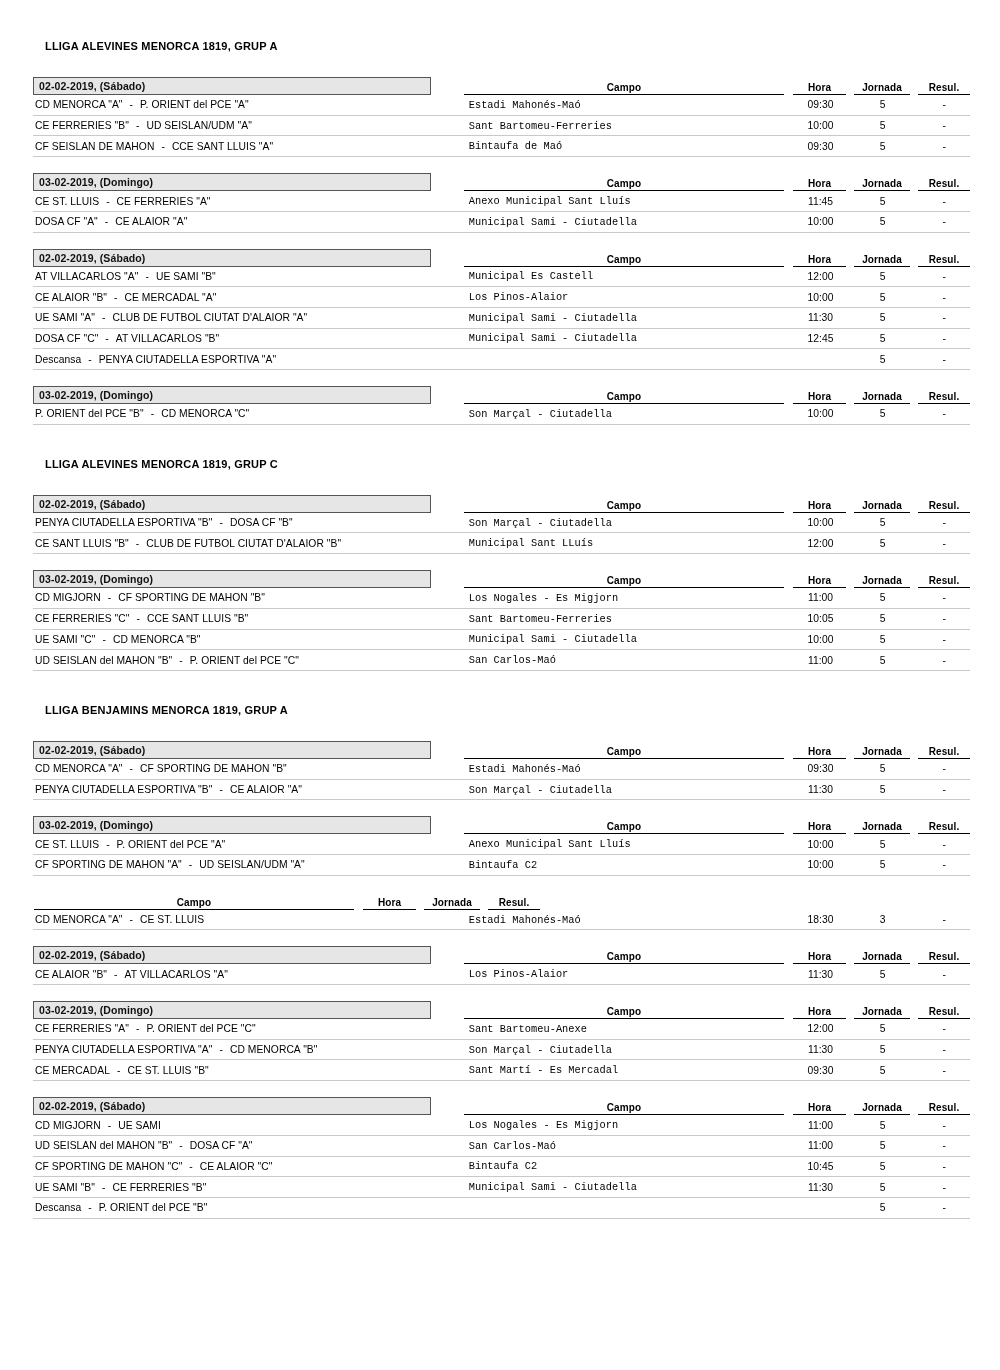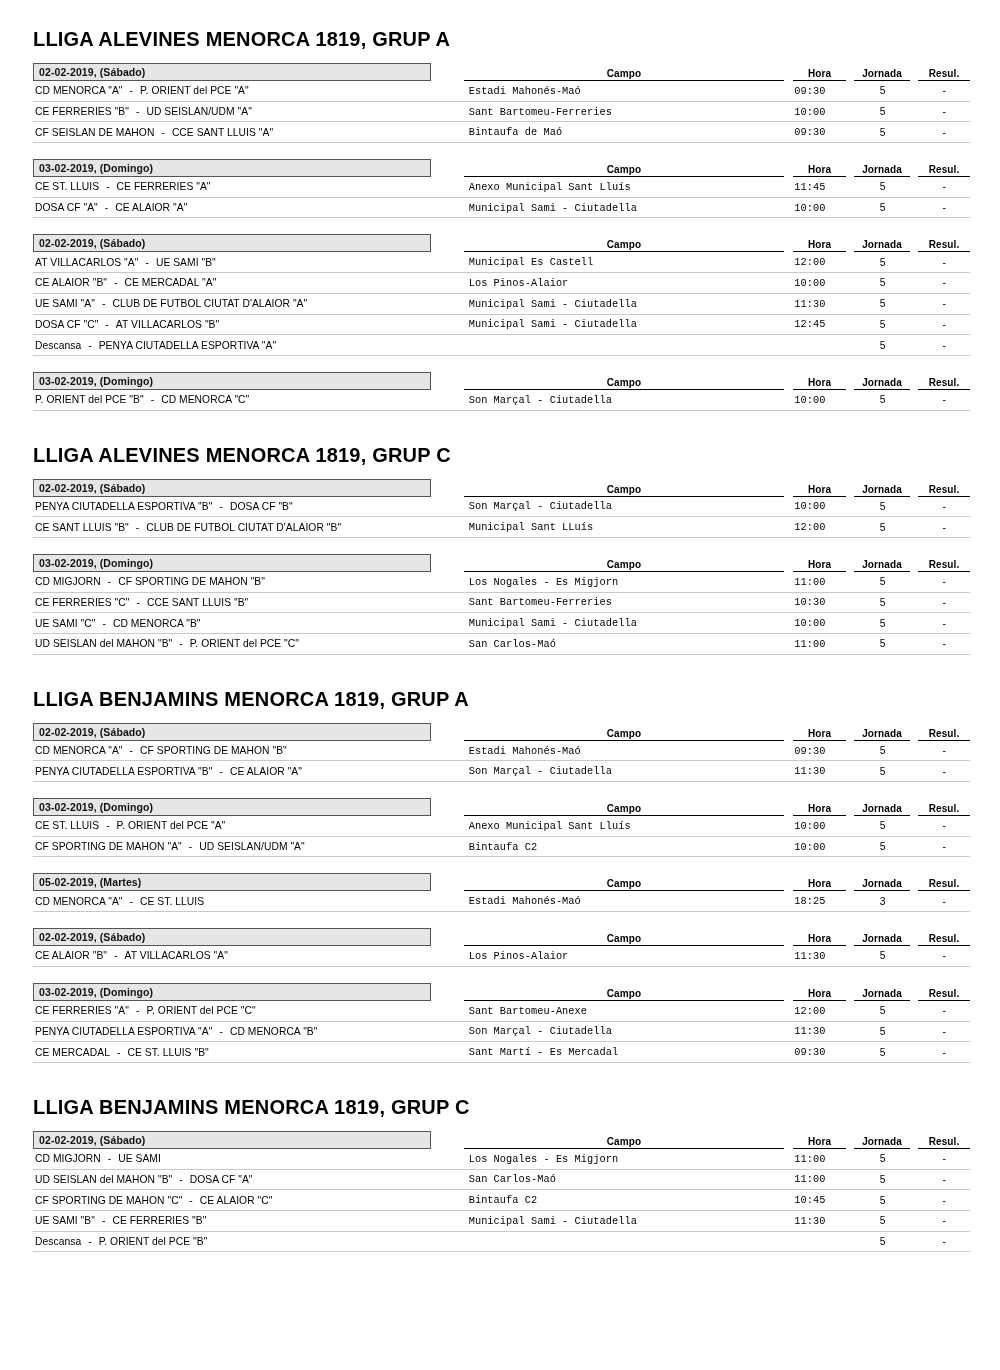--- a/index.html
+++ b/index.html
@@ -19,24 +19,24 @@
     padding: 0;
     box-sizing: border-box;
     position: relative;
   }
   .league {
     margin: 0 0 0 0;
     padding: 0 30px 0 33px;
     box-sizing: border-box;
   }
   .league-title {
-    font-size: 20px;
+    font-size: 11px;
     font-weight: bold;
     letter-spacing: 0.2px;
-    margin: 0;
+    margin: 12px;
     padding: 19px 0 11px 0;
     line-height: 1.1;
     color: #000;
   }
   .league:first-child .league-title {
     padding-top: 28px;
   }
   .daygroup {
     margin: 0 0 14px 0;
   }
@@ -104,21 +104,21 @@
   }
   .cell.campo {
     width: 321px;
     padding-left: 2px;
     text-align: left;
     font-family: Liberation Mono, monospace;
   }
   .cell.hora {
     width: 53px;
     margin-left: 9px;
-    font-family: Liberation Mono, monospace;
+    text-align: center;
   }
   .cell.jornada {
     width: 56px;
     margin-left: 8px;
     text-align: center;
   }
   .cell.resul {
     width: 52px;
     margin-left: 8px;
     text-align: center;
@@ -298,21 +298,21 @@
         <div class="row">
           <div class="cell teams"><span>CD MIGJORN</span><span class="sep">-</span><span>CF SPORTING DE MAHON "B"</span></div>
           <div class="cell campo">Los Nogales - Es Migjorn</div>
           <div class="cell hora">11:00</div>
           <div class="cell jornada">5</div>
           <div class="cell resul">-</div>
         </div>
         <div class="row">
           <div class="cell teams"><span>CE FERRERIES "C"</span><span class="sep">-</span><span>CCE SANT LLUIS "B"</span></div>
           <div class="cell campo">Sant Bartomeu-Ferreries</div>
-          <div class="cell hora">10:30</div>
+          <div class="cell hora">10:05</div>
           <div class="cell jornada">5</div>
           <div class="cell resul">-</div>
         </div>
         <div class="row">
           <div class="cell teams"><span>UE SAMI "C"</span><span class="sep">-</span><span>CD MENORCA "B"</span></div>
           <div class="cell campo">Municipal Sami - Ciutadella</div>
           <div class="cell hora">10:00</div>
           <div class="cell jornada">5</div>
           <div class="cell resul">-</div>
         </div>
@@ -372,32 +372,31 @@
         <div class="row">
           <div class="cell teams"><span>CF SPORTING DE MAHON "A"</span><span class="sep">-</span><span>UD SEISLAN/UDM "A"</span></div>
           <div class="cell campo">Bintaufa C2</div>
           <div class="cell hora">10:00</div>
           <div class="cell jornada">5</div>
           <div class="cell resul">-</div>
         </div>
       </div>
       <div class="daygroup">
         <div class="dayhead">
-          <div class="datebox">05-02-2019,  (Martes)</div>
           <div class="colheads">
             <div class="ch campo">Campo</div>
             <div class="ch hora">Hora</div>
             <div class="ch jornada">Jornada</div>
             <div class="ch resul">Resul.</div>
           </div>
         </div>
         <div class="row">
           <div class="cell teams"><span>CD MENORCA "A"</span><span class="sep">-</span><span>CE ST. LLUIS</span></div>
           <div class="cell campo">Estadi Mahonés-Maó</div>
-          <div class="cell hora">18:25</div>
+          <div class="cell hora">18:30</div>
           <div class="cell jornada">3</div>
           <div class="cell resul">-</div>
         </div>
       </div>
     </div>
     <div class="league">
       <div class="daygroup">
         <div class="dayhead">
           <div class="datebox">02-02-2019,  (Sábado)</div>
           <div class="colheads">
@@ -442,21 +441,20 @@
         <div class="row">
           <div class="cell teams"><span>CE MERCADAL</span><span class="sep">-</span><span>CE ST. LLUIS "B"</span></div>
           <div class="cell campo">Sant Martí - Es Mercadal</div>
           <div class="cell hora">09:30</div>
           <div class="cell jornada">5</div>
           <div class="cell resul">-</div>
         </div>
       </div>
     </div>
     <div class="league">
-      <div class="league-title">LLIGA BENJAMINS MENORCA 1819, GRUP C</div>
       <div class="daygroup">
         <div class="dayhead">
           <div class="datebox">02-02-2019,  (Sábado)</div>
           <div class="colheads">
             <div class="ch campo">Campo</div>
             <div class="ch hora">Hora</div>
             <div class="ch jornada">Jornada</div>
             <div class="ch resul">Resul.</div>
           </div>
         </div>

